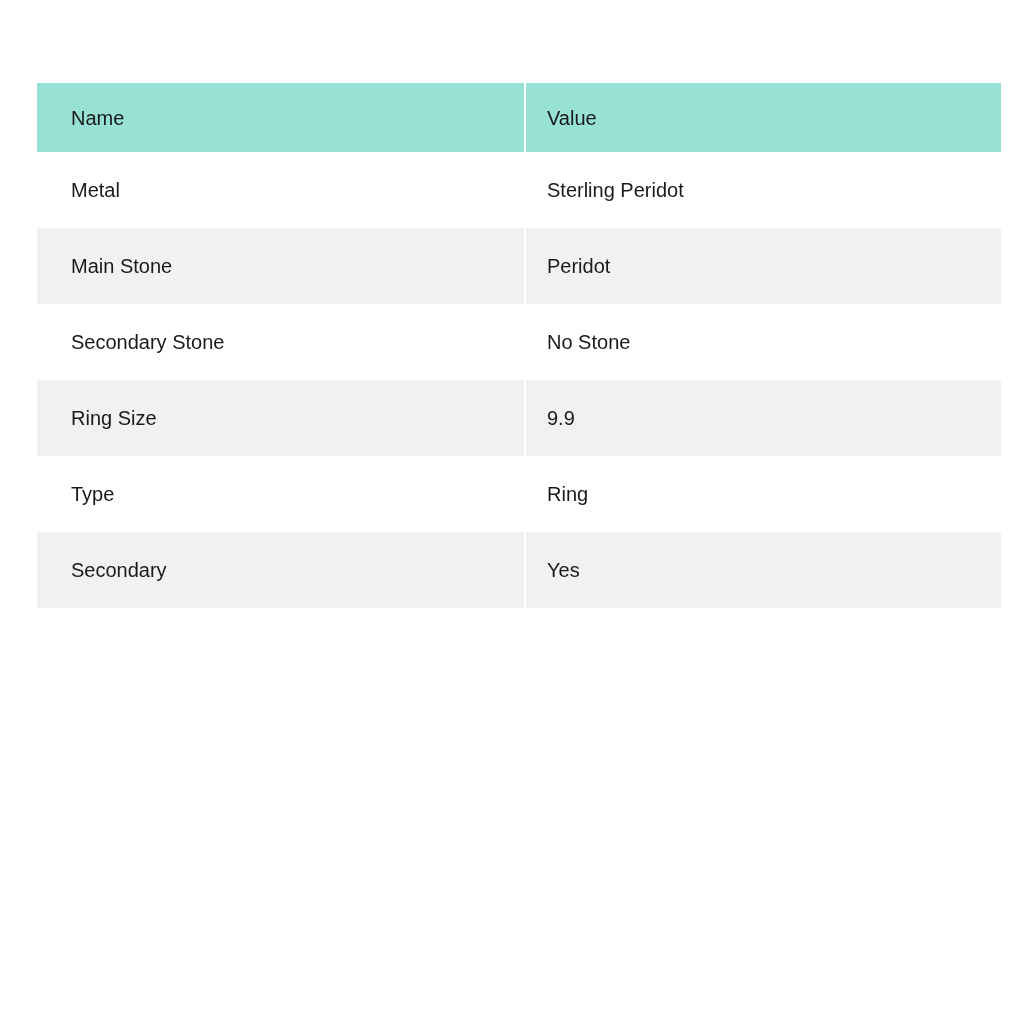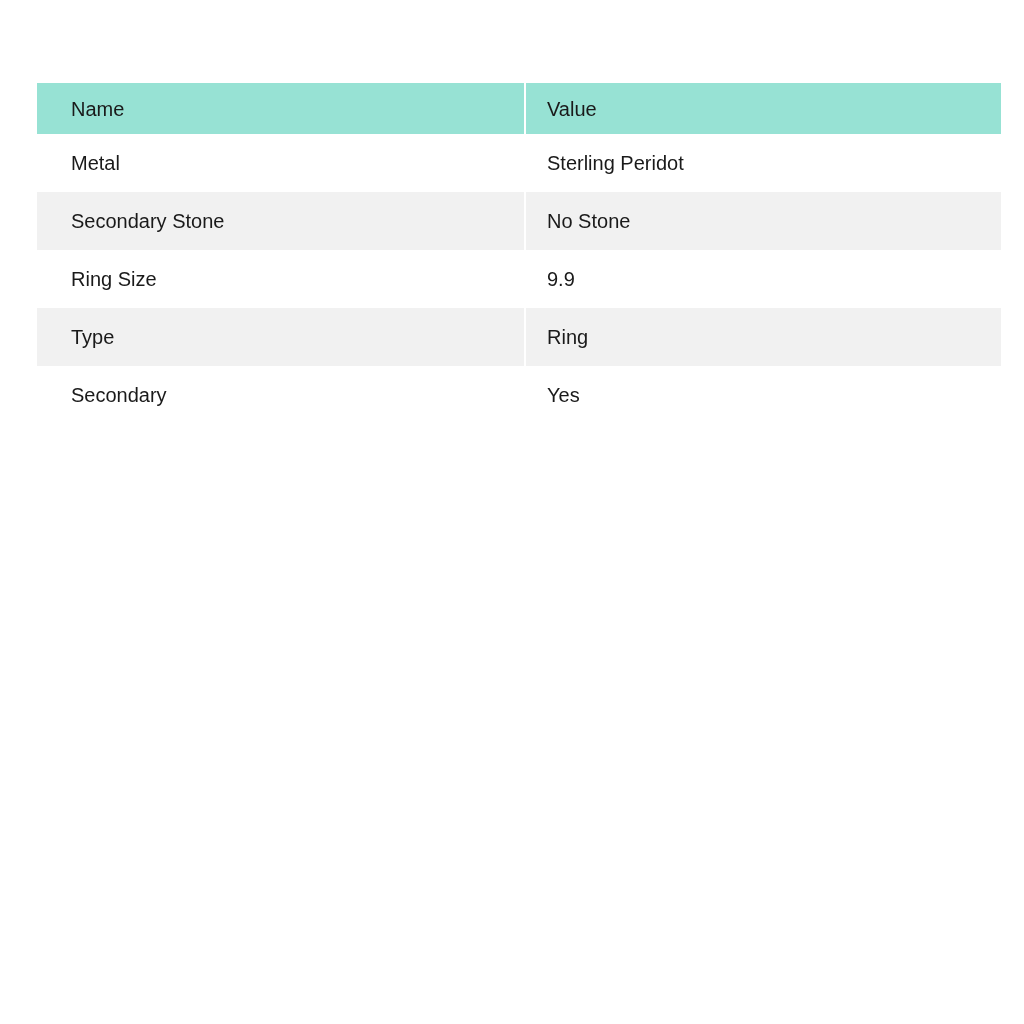--- a/index.html
+++ b/index.html
@@ -35,37 +35,37 @@
     border-collapse: collapse;
     table-layout: fixed;
     font-size: 20px;
     line-height: 1;
   }
   table.attributes col.col-name  { width: 488px; }
   table.attributes col.col-value { width: 476px; }
 
   table.attributes thead th {
     background: var(--header-bg);
-    height: 51px;
+    height: 69px;
     font-weight: 400;
     text-align: left;
     vertical-align: middle;
     padding: 0;
   }
   table.attributes th:first-child,
   table.attributes td:first-child {
     padding-left: 34px;
   }
   table.attributes th:nth-child(2),
   table.attributes td:nth-child(2) {
     border-left: 2px solid var(--divider);
     padding-left: 21px;
   }
   table.attributes tbody td {
-    height: 58px;
+    height: 76px;
     vertical-align: middle;
     padding-top: 0;
     padding-bottom: 0;
     padding-right: 8px;
     overflow: hidden;
     white-space: nowrap;
   }
   table.attributes tbody tr:nth-child(odd)  { background: var(--row-odd-bg); }
   table.attributes tbody tr:nth-child(even) { background: var(--row-even-bg); }
 </style>
@@ -83,20 +83,24 @@
         <th>Name</th>
         <th>Value</th>
       </tr>
     </thead>
     <tbody id="rows-body">
         <tr>
           <td>Metal</td>
           <td>Sterling Peridot</td>
         </tr>
         <tr>
+          <td>Main Stone</td>
+          <td>Peridot</td>
+        </tr>
+        <tr>
           <td>Secondary Stone</td>
           <td>No Stone</td>
         </tr>
         <tr>
           <td>Ring Size</td>
           <td>9.9</td>
         </tr>
         <tr>
           <td>Type</td>
           <td>Ring</td>

